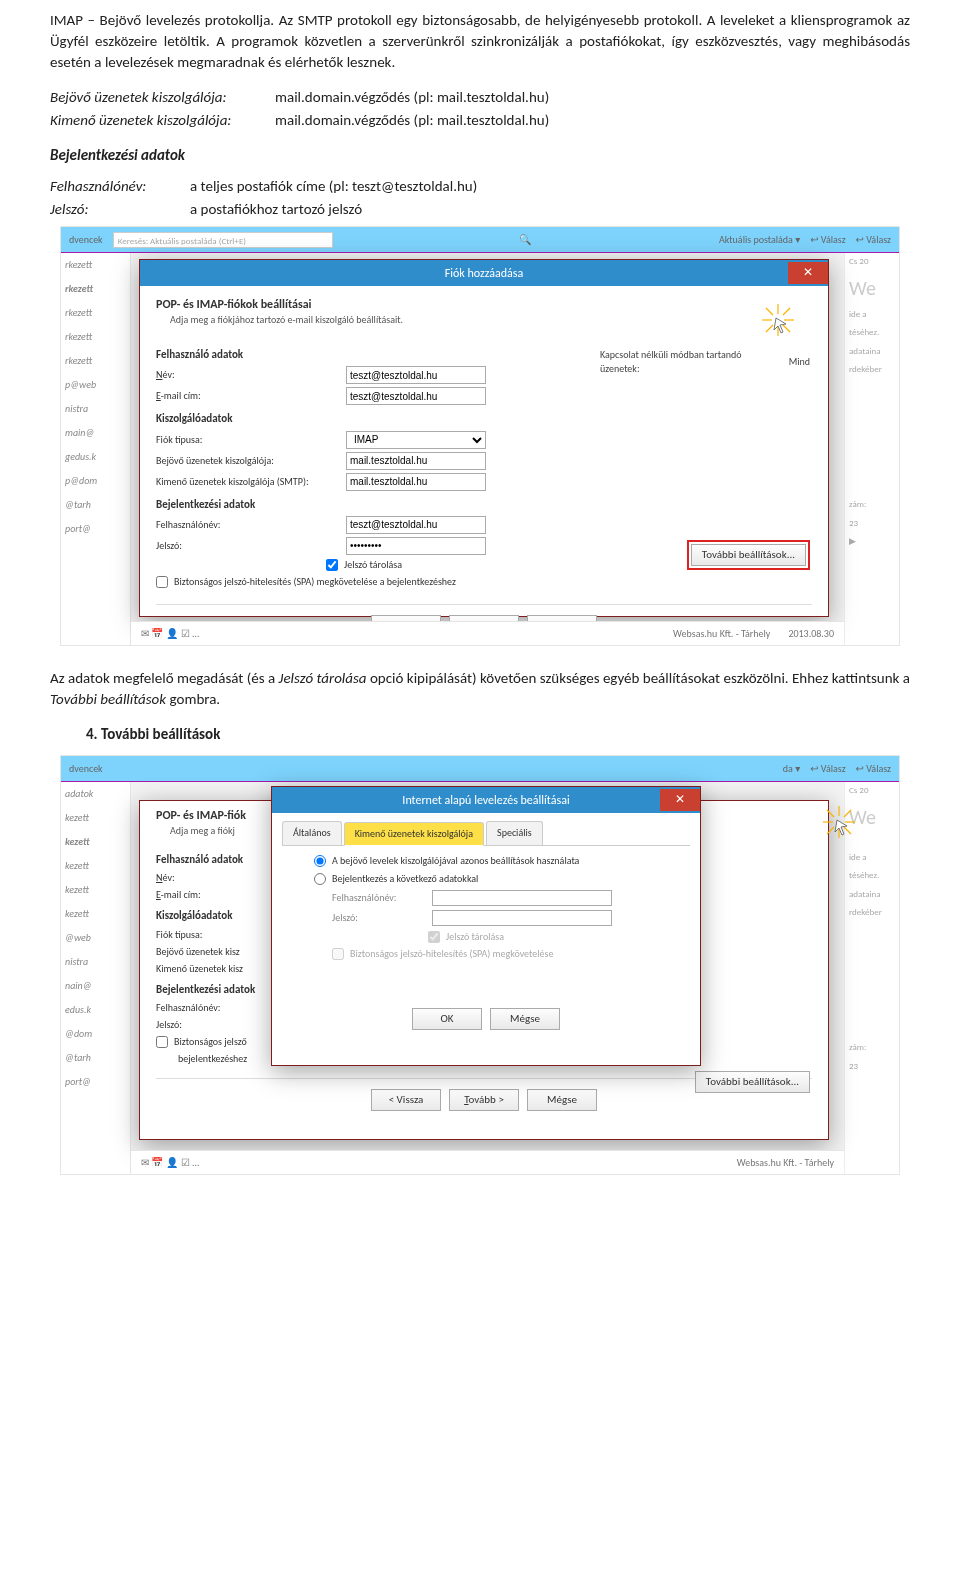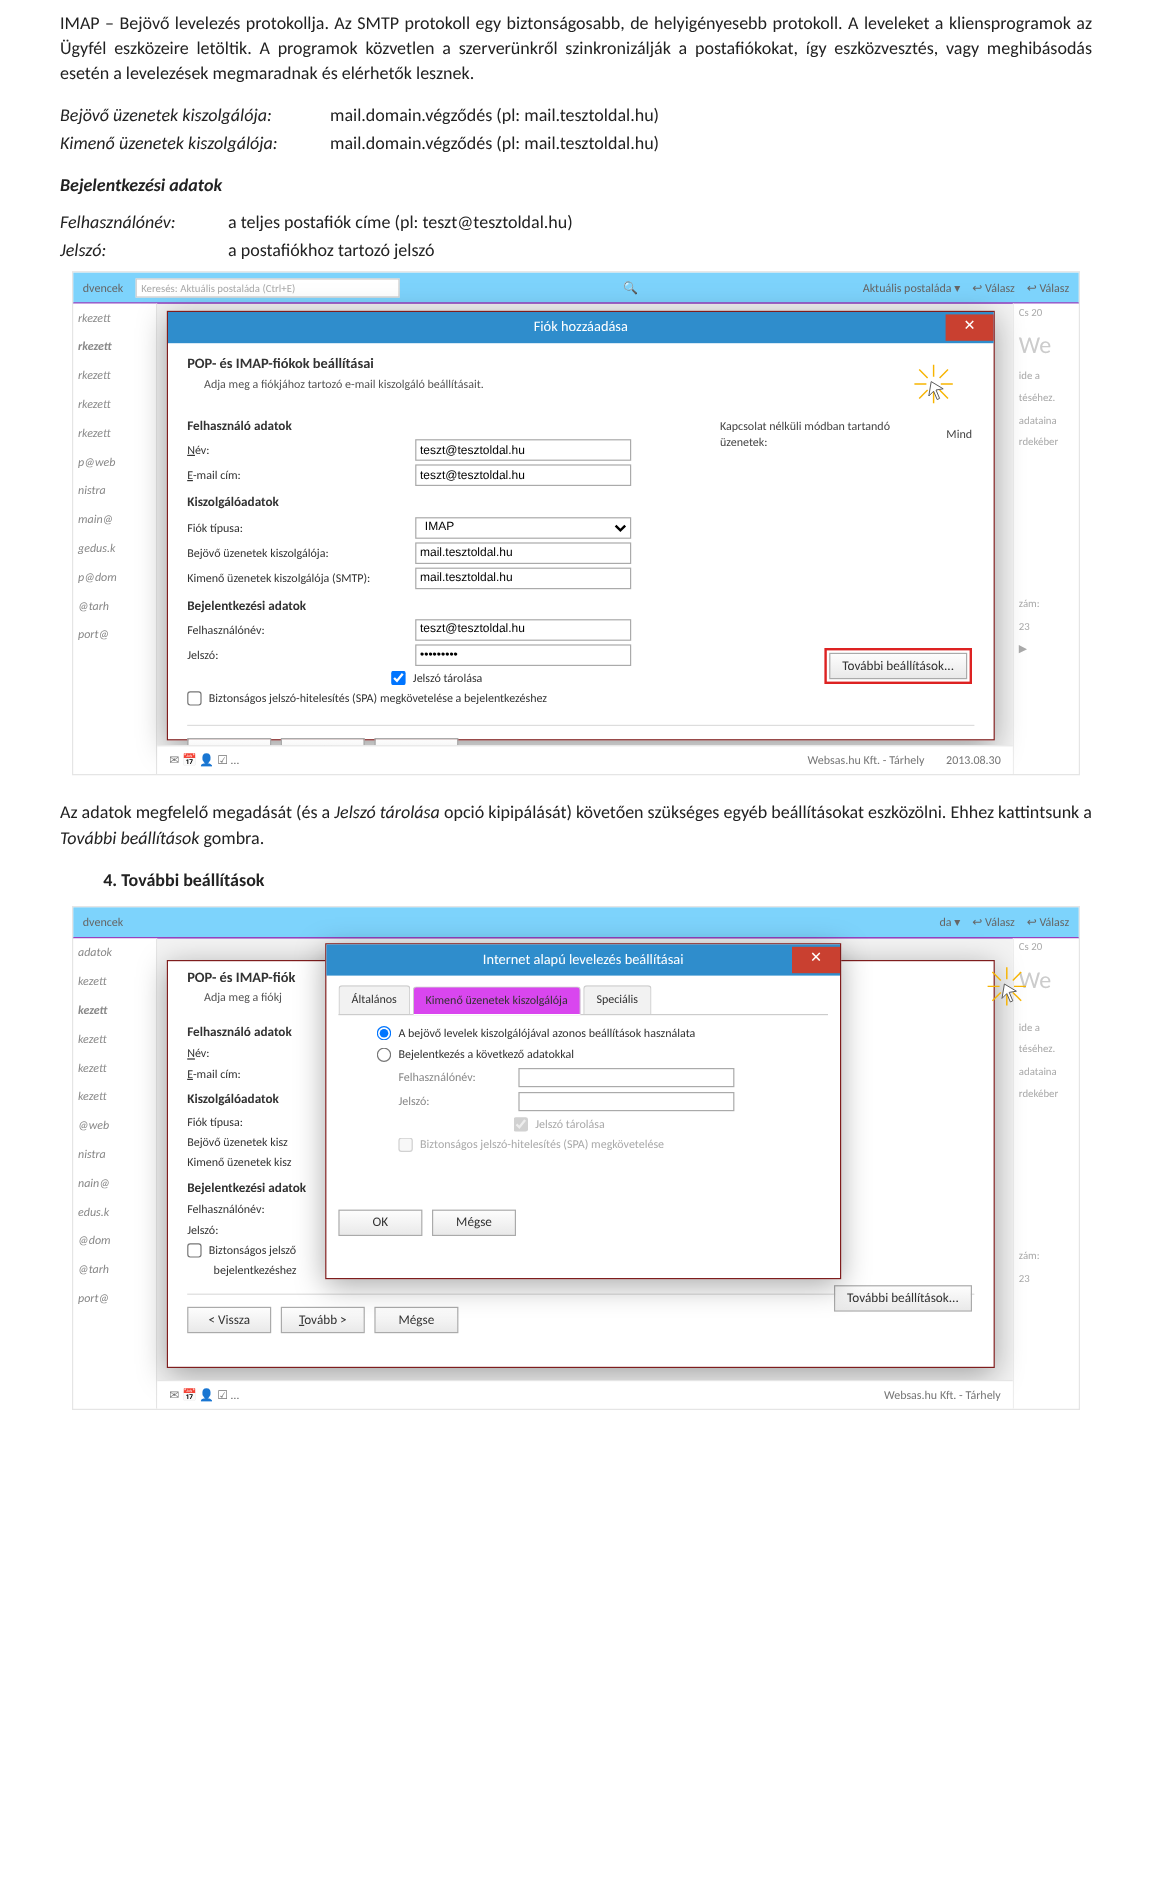--- a/index.html
+++ b/index.html
@@ -63,37 +63,37 @@
   .dlg .closebtn {
     width: 40px; height: 22px; background: #c94030; position: absolute; right: 0; top: 2px;
     color: #fff; text-align: center; line-height: 20px; font-size: 12px;
   }
   .dlg .body { padding: 10px 16px 12px 16px; font-size: 11px; color: #333; }
   .dlg .sub { font-weight: bold; font-size: 12px; }
   .dlg .subdesc { font-size: 10px; color: #555; margin: 0 0 14px 14px; }
   .dlg .secthdr { font-weight: bold; font-size: 11px; margin: 6px 0 4px 0; color: #333; }
   .dlg .frow { display: flex; align-items: center; margin: 3px 0; }
   .dlg .frow .flab { width: 190px; font-size: 10px; }
-  .dlg .frow .fval { width: 180px; }
+  .dlg .frow .fval { width: 140px; }
   .dlg input[type="text"], .dlg input[type="password"], .dlg select {
     width: 100%; height: 18px; font-size: 10px; border: 1px solid #aaa; padding: 0 3px; background: #fff;
   }
   .dlg .right-col {
     position: absolute; right: 18px; top: 88px; width: 210px; font-size: 10px; color: #444;
   }
   .dlg .right-col .kline { display: flex; gap: 6px; align-items: center; margin-bottom: 6px; }
   .chk { display: flex; align-items: center; gap: 6px; font-size: 10px; margin: 3px 0 3px 14px; }
   .chk input { width: 12px; height: 12px; }
   .redbox { border: 2px solid #d22; padding: 2px; display: inline-block; }
   .btn {
     display: inline-block; min-width: 70px; height: 22px; line-height: 20px;
     text-align: center; font-size: 11px; border: 1px solid #aaa;
     background: linear-gradient(#fdfdfd,#e9e9e9); padding: 0 10px;
   }
-  .btnrow { display: flex; gap: 8px; justify-content: flex-start; margin-top: 12px; border-top: 1px solid #ddd; padding-top: 10px; }
+  .btnrow { display: flex; gap: 8px; justify-content: center; margin-top: 12px; border-top: 1px solid #ddd; padding-top: 10px; }
   .btn-area-abs { position: absolute; right: 18px; bottom: 46px; }
 
   .star-cursor {
     position: absolute; width: 40px; height: 40px;
   }
   .star-cursor svg { width: 40px; height: 40px; }
 
   .rightstrip {
     position: absolute; right: 0; top: 26px; width: 55px; bottom: 0;
     background: #fff; border-left: 1px solid #eee; font-size: 9px; color: #aaa; padding: 2px 4px;
@@ -102,21 +102,21 @@
 
   .footer-row {
     position: absolute; left: 70px; right: 55px; bottom: 0; height: 24px;
     background: #fff; border-top: 1px solid #e5e5e5;
     font-size: 10px; color: #777; display: flex; align-items: center; padding: 0 10px; gap: 18px;
   }
 
   
   .dlg2 .tabs { display: flex; border-bottom: 1px solid #ccc; font-size: 10px; }
   .dlg2 .tabs .tab { padding: 4px 10px; border: 1px solid #ccc; border-bottom: none; background: #f2f2f2; margin-right: 2px; border-radius: 3px 3px 0 0; }
-  .dlg2 .tabs .tab.active { background: #d946ef; border-bottom: 1px solid #fff; position: relative; top: 1px; }
+  .dlg2 .tabs .tab.active { background: #fde047; border-bottom: 1px solid #fff; position: relative; top: 1px; }
   .dlg2 .panel { padding: 10px 10px 14px 10px; font-size: 10px; }
   .radio { display: flex; gap: 6px; align-items: center; margin: 4px 0 4px 22px; }
   .radio input { width: 12px; height: 12px; }
   .indent { margin-left: 40px; }
   .dlg2 .frow2 { display: flex; align-items: center; gap: 10px; margin: 4px 0; }
   .dlg2 .frow2 .l { width: 90px; color: #888; }
   .dlg2 .frow2 input[type="text"], .dlg2 .frow2 input[type="password"] { width: 180px; height: 16px; }
   .disabled { color: #aaa; }
 
   .numlist { margin: 8px 0 10px 36px; font-weight: bold; }

